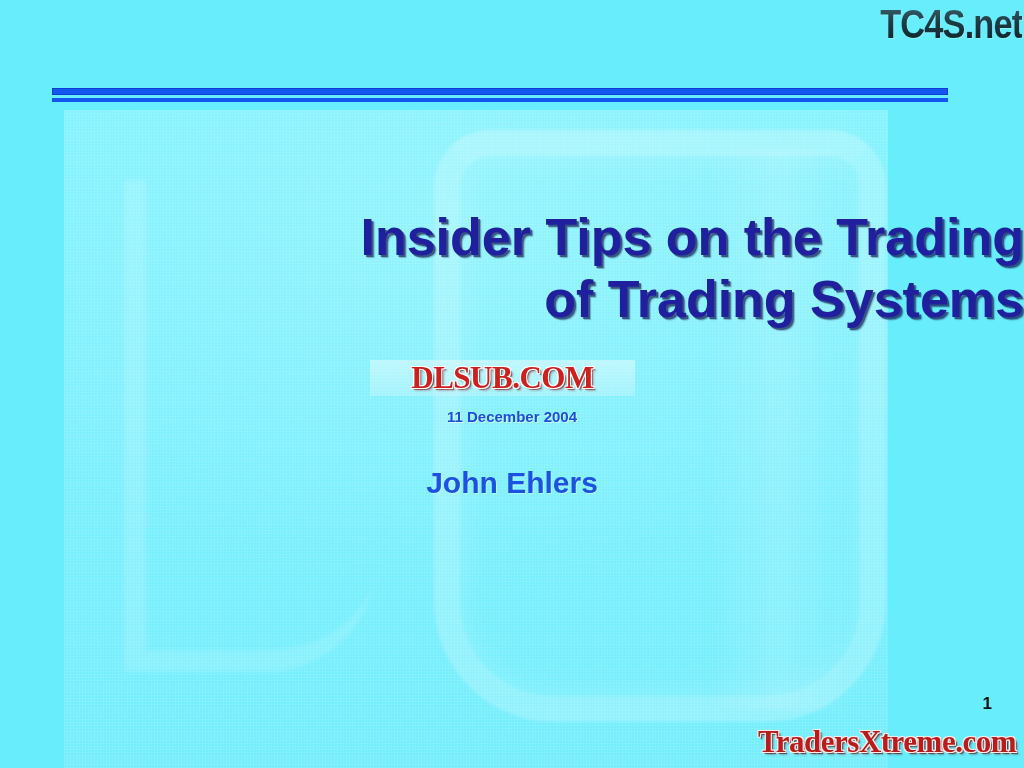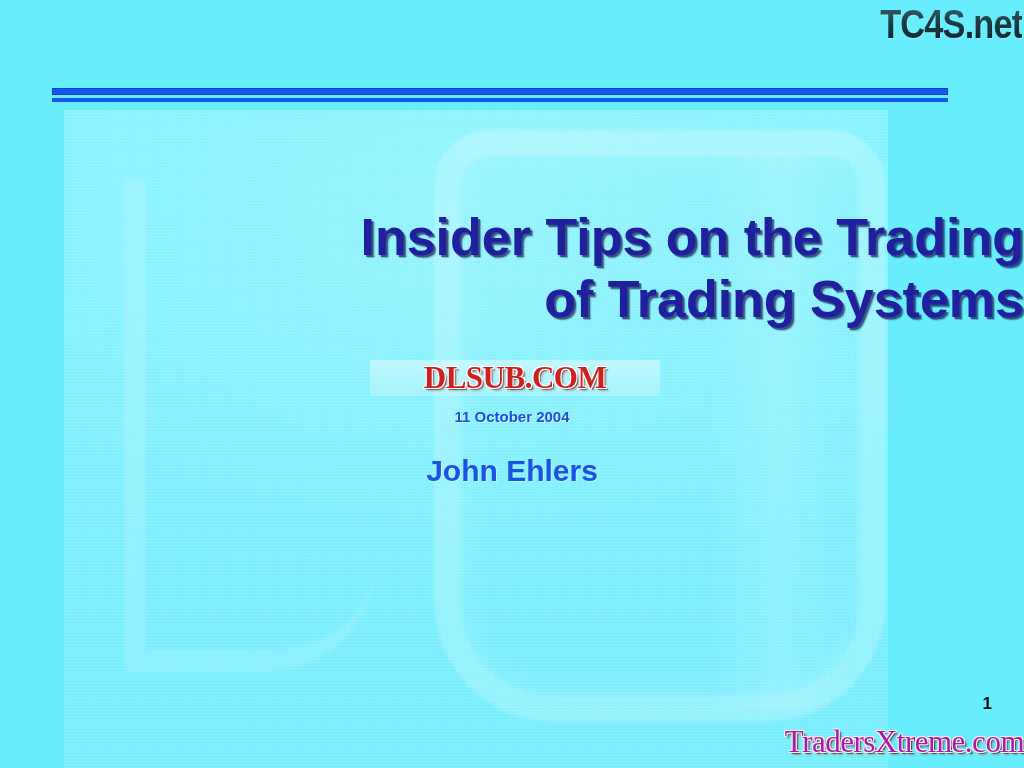--- a/index.html
+++ b/index.html
@@ -116,21 +116,21 @@
       3px 3px 1px rgba(12,12,70,0.28);
   }
   #title-line-1 { margin-left: -6px; }
   #title-line-2 { margin-left: -78px; }
 
   
   #dlsub-watermark {
     position: absolute;
     left: 370px;
     top: 360px;
-    width: 290px;
+    width: 265px;
     height: 36px;
     text-align: center;
     background: linear-gradient(180deg, rgba(232,252,255,0.55), rgba(214,246,252,0.35));
     pointer-events: none;
   }
   #dlsub-watermark .dlsub-text {
     display: inline-block;
     font-family: "Liberation Serif", serif;
     font-weight: bold;
     font-size: 31px;
@@ -160,21 +160,21 @@
     line-height: 20px;
     letter-spacing: 0px;
     text-shadow: 1px 1px 0 rgba(255,255,255,0.55);
     pointer-events: none;
   }
 
   
   #author-line {
     position: absolute;
     left: 0;
-    top: 452px;
+    top: 464px;
     width: 1024px;
     text-align: center;
     color: #1d52e0;
     font-family: "Liberation Sans", sans-serif;
     font-weight: bold;
     font-size: 30px;
     line-height: 38px;
     text-shadow: 1px 1px 0 rgba(255,255,255,0.35);
     pointer-events: none;
   }
@@ -197,28 +197,28 @@
     background-clip: text;
     -webkit-text-fill-color: transparent;
     text-shadow: none;
     filter: drop-shadow(1px 1px 0 rgba(255,255,255,0.25));
     pointer-events: none;
   }
 
   
   #tradersxtreme-watermark {
     position: absolute;
-    right: 0;
+    right: 8px;
     bottom: 8px;
     font-family: "Liberation Serif", serif;
-    font-weight: normal;
+    font-weight: bold;
     font-size: 31px;
     line-height: 36px;
     letter-spacing: -0.5px;
-    color: #a21caf;
+    color: #b91c1c;
     text-shadow:
       -1px -1px 0 #fdeceb,
        1px -1px 0 #fdeceb,
       -1px  1px 0 #fdeceb,
        1px  1px 0 #fdeceb,
        2px  2px 0 rgba(90,25,22,0.65),
        3px  3px 2px rgba(90,25,22,0.35);
     pointer-events: none;
   }
 
@@ -255,21 +255,21 @@
 
   <div id="title-block">
     <span class="title-line" id="title-line-1">Insider Tips on the Trading</span>
     <span class="title-line" id="title-line-2">of Trading Systems</span>
   </div>
 
   <div id="dlsub-watermark">
     <span class="dlsub-text">DLSUB.COM</span>
   </div>
 
-  <div id="date-line">11 October 2004</div>
+  <div id="date-line">11 December 2004</div>
 
   <div id="author-line">John Ehlers</div>
 
   <div id="tc4s-watermark">TC4S.net</div>
 
   <div id="tradersxtreme-watermark">TradersXtreme.com</div>
 
   <div id="page-number">1</div>
 
 </div>

